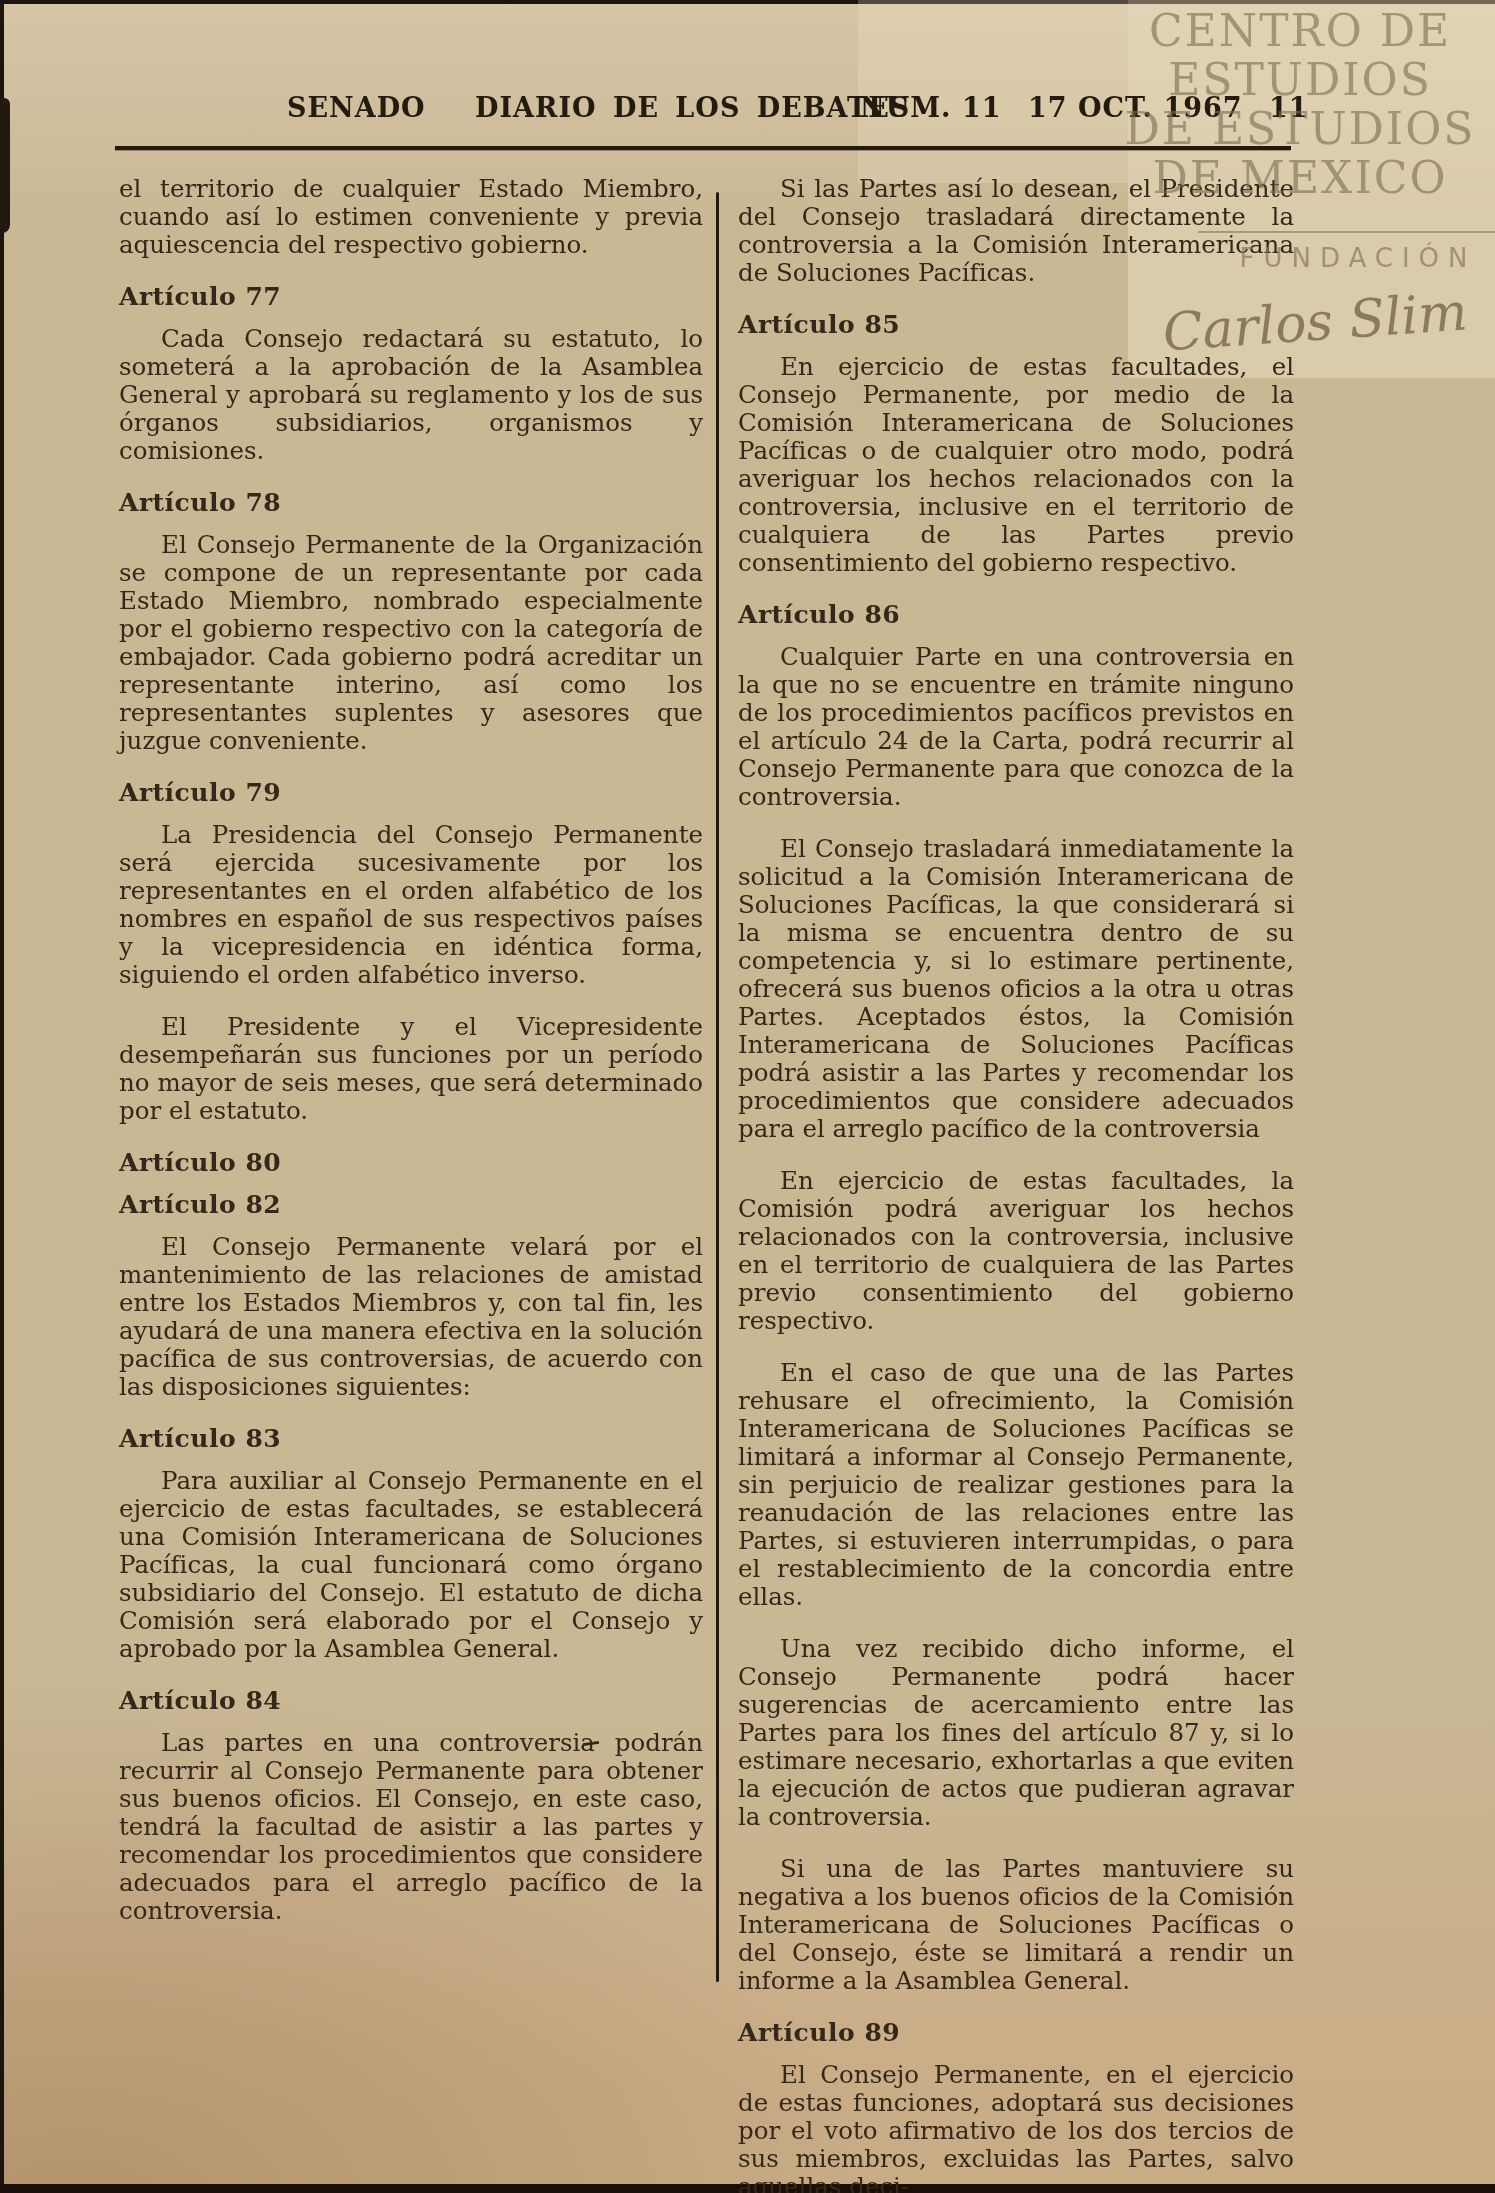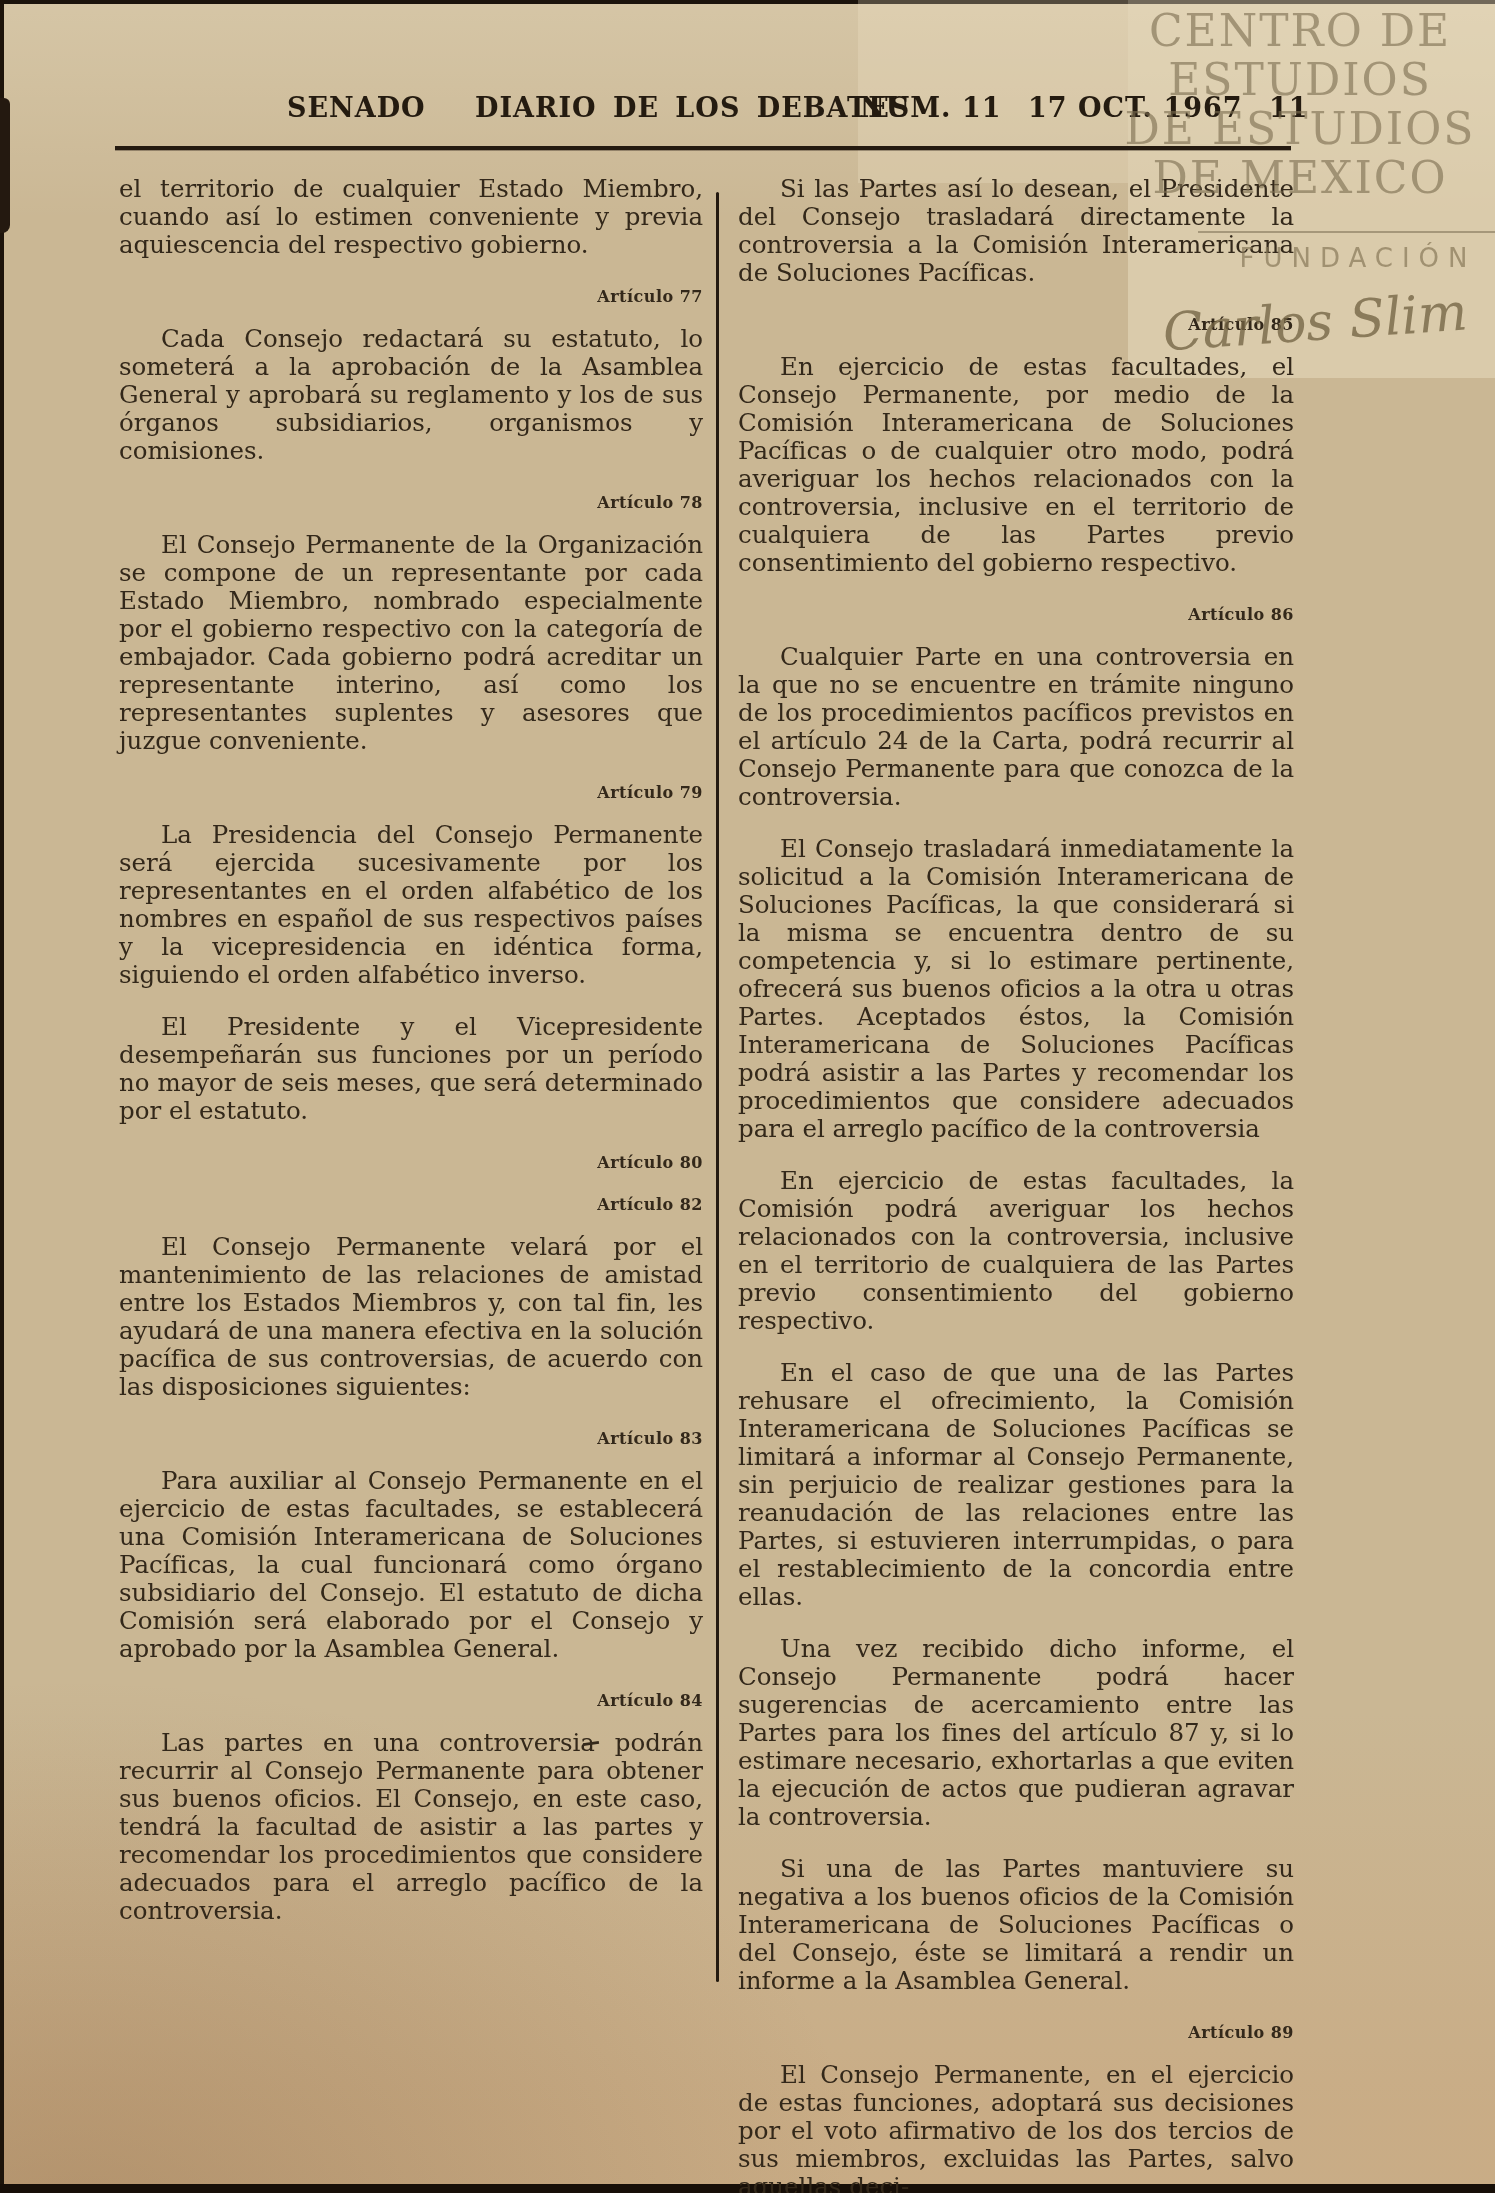--- a/index.html
+++ b/index.html
@@ -31,21 +31,21 @@
   .hdr-num{left:860px;}
   .hdr-date{left:1028px;}
   .hdr-page{left:1237px;margin-left:32px;}
   .hdr-rule{position:absolute;left:115px;top:146px;width:1176px;height:4px;background:#241a10;box-shadow:0 1px 0 rgba(36,26,16,0.35);}
   
   .col{position:absolute;top:163px;font-size:24.5px;line-height:28px;text-align:justify;}
   .col-left{left:119px;width:584px;}
   .col-right{left:738px;width:556px;}
   .para{margin:12px 0 24px;text-indent:42px;}
   .para.noindent{text-indent:0;}
-  .articulo{font-size:16px;font-weight:bold;text-align:right;margin:8px 0 14px;letter-spacing:0.5px;text-indent:0;}
+  .articulo{font-size:25px;font-weight:bold;text-align:left;margin:8px 0 14px;letter-spacing:0.5px;text-indent:0;}
   .divider{position:absolute;left:716px;top:192px;width:3px;height:1790px;background:#241a10;border-radius:2px;}
   .ink-dash{position:absolute;left:583px;top:1742px;width:16px;height:3px;background:#33281a;transform:rotate(-8deg);}
   
   .wm{position:absolute;left:1120px;top:6px;width:360px;text-align:center;color:rgba(125,110,80,0.62);pointer-events:none;}
   .wm-line{font-size:44px;line-height:49px;letter-spacing:2px;font-family:"DejaVu Serif","Liberation Serif",serif;}
   .wm-rule{position:absolute;left:1198px;top:231px;width:297px;height:2px;background:rgba(100,88,62,0.45);}
   .wm-foundation{position:absolute;left:1128px;top:243px;width:364px;text-align:center;font-family:"DejaVu Sans","Liberation Sans",sans-serif;font-size:26px;letter-spacing:9px;color:rgba(136,120,88,0.70);padding-left:48px;}
   .wm-signature{position:absolute;left:1140px;top:292px;width:350px;text-align:center;font-style:italic;font-size:52px;color:rgba(115,100,68,0.78);transform:rotate(-4deg);font-family:"DejaVu Serif","Liberation Serif",serif;}
 </style>
 </head>

